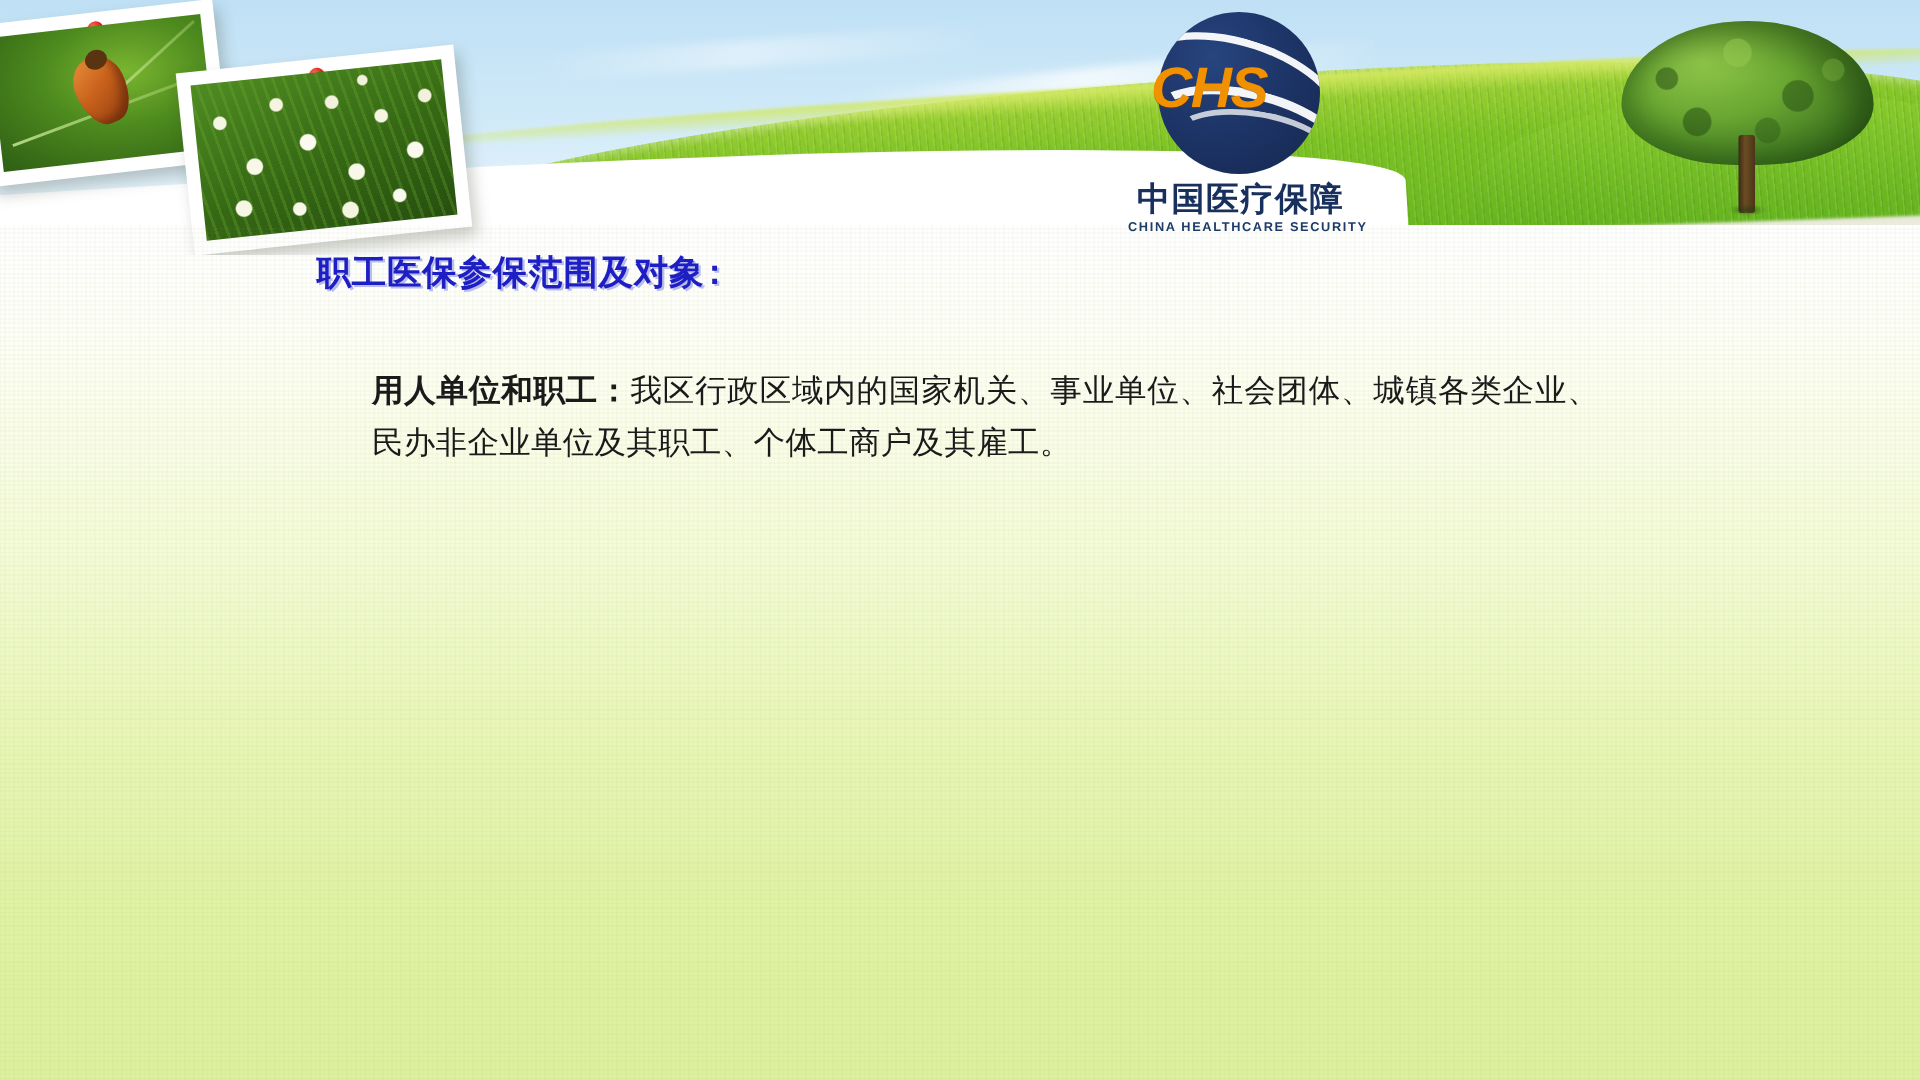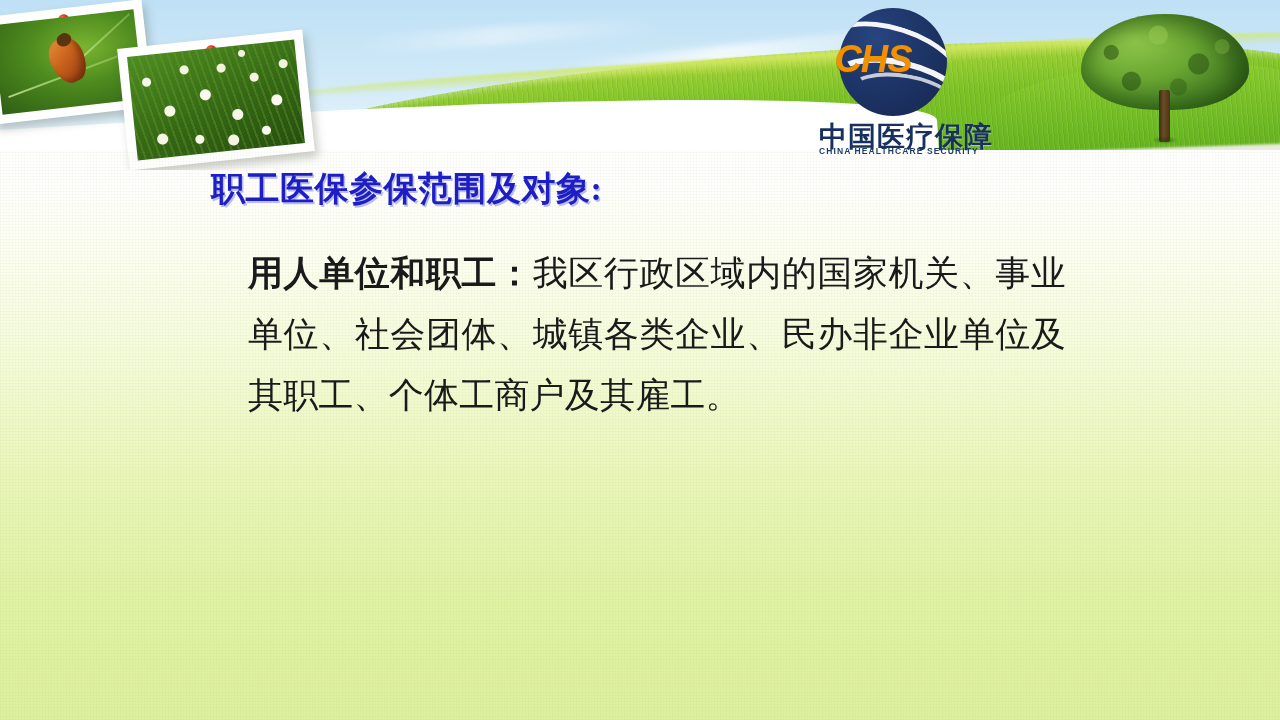--- a/index.html
+++ b/index.html
@@ -263,21 +263,21 @@
       radial-gradient(circle at 38% 86%, #f8f8e8 0 4px, rgba(0,0,0,0) 5px),
       radial-gradient(circle at 58% 90%, #f4f4e0 0 5px, rgba(0,0,0,0) 6px),
       radial-gradient(circle at 78% 84%, #fafaee 0 4px, rgba(0,0,0,0) 5px),
       radial-gradient(circle at 68% 8%, #f2f2dc 0 3px, rgba(0,0,0,0) 4px),
       repeating-linear-gradient(76deg, rgba(110,170,50,0.30) 0 2px, rgba(0,0,0,0) 2px 7px);
   }
 
   
   .logo {
     position: absolute;
-    left: 819px;
+    left: 752px;
     top: 8px;
     width: 150px;
     height: 155px;
   }
   .logo-globe {
     position: absolute;
     left: 20px; top: 0;
     width: 108px; height: 108px;
     border-radius: 50%;
     background: radial-gradient(circle at 34% 28%, #28457f 0%, #1d3568 45%, #16274f 100%);
@@ -321,21 +321,21 @@
     text-shadow: 0 1px 0 rgba(120,60,0,0.55);
     z-index: 3;
   }
   .logo-cn {
     position: absolute;
     left: 0; top: 110px;
     width: 150px;
     text-align: center;
     font-family: Liberation Mono, monospace;
     font-weight: 700;
-    font-size: 28px;
+    font-size: 22px;
     letter-spacing: 1px;
     color: #17305e;
     text-shadow: 0 1px 1px rgba(255,255,255,0.45);
     white-space: nowrap;
   }
   .logo-en {
     position: absolute;
     left: 0; top: 138px;
     width: 150px;
     text-align: center;
@@ -345,39 +345,39 @@
     letter-spacing: 1.1px;
     color: #1d3a68;
     white-space: nowrap;
   }
 
   
   .slide-title {
     position: absolute;
     left: 211px;
     top: 166px;
-    font-family: Liberation Serif, serif;
+    font-family: Liberation Mono, monospace;
     font-weight: 700;
-    font-size: 34px;
+    font-size: 23px;
     letter-spacing: 0.5px;
     color: #1d1ec4;
     text-shadow: 1.5px 1.5px 0 rgba(150,155,225,0.65);
     white-space: nowrap;
   }
 
   .body-block {
     position: absolute;
     left: 248px;
     top: 243px;
     width: 818px;
   }
   .para {
     font-family: "Liberation Serif", "DejaVu Serif", serif;
-    font-size: 35px;
-    line-height: 61px;
+    font-size: 21px;
+    line-height: 35px;
     color: #1a1a1a;
     text-align: justify;
     text-justify: inter-character;
     margin: 0 0 3px 0;
     letter-spacing: 0.2px;
   }
   .para .lead {
     font-weight: 700;
   }
 </style>

